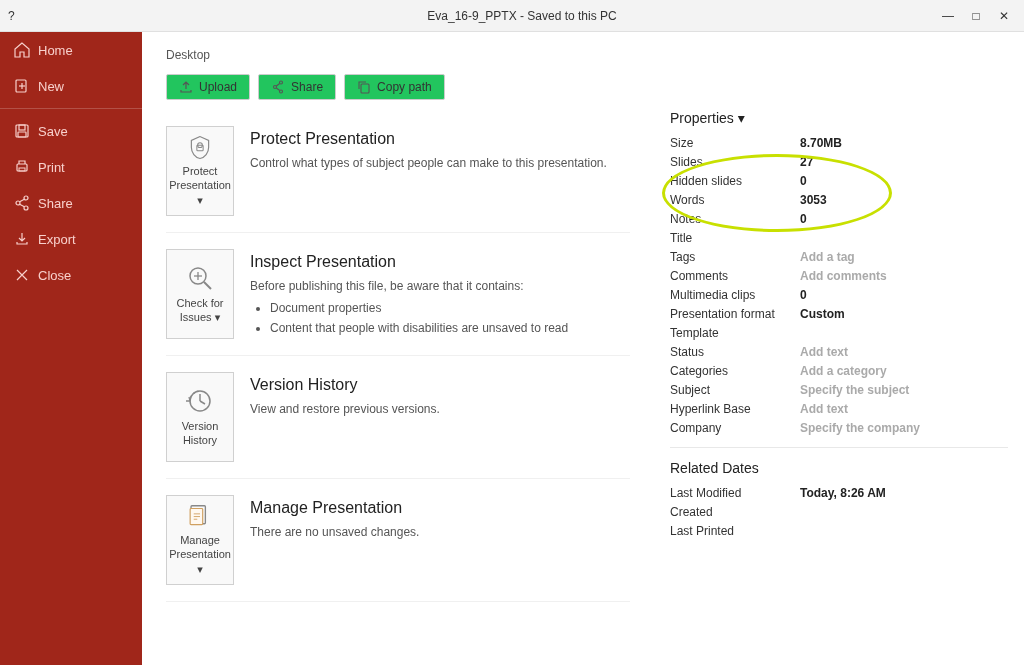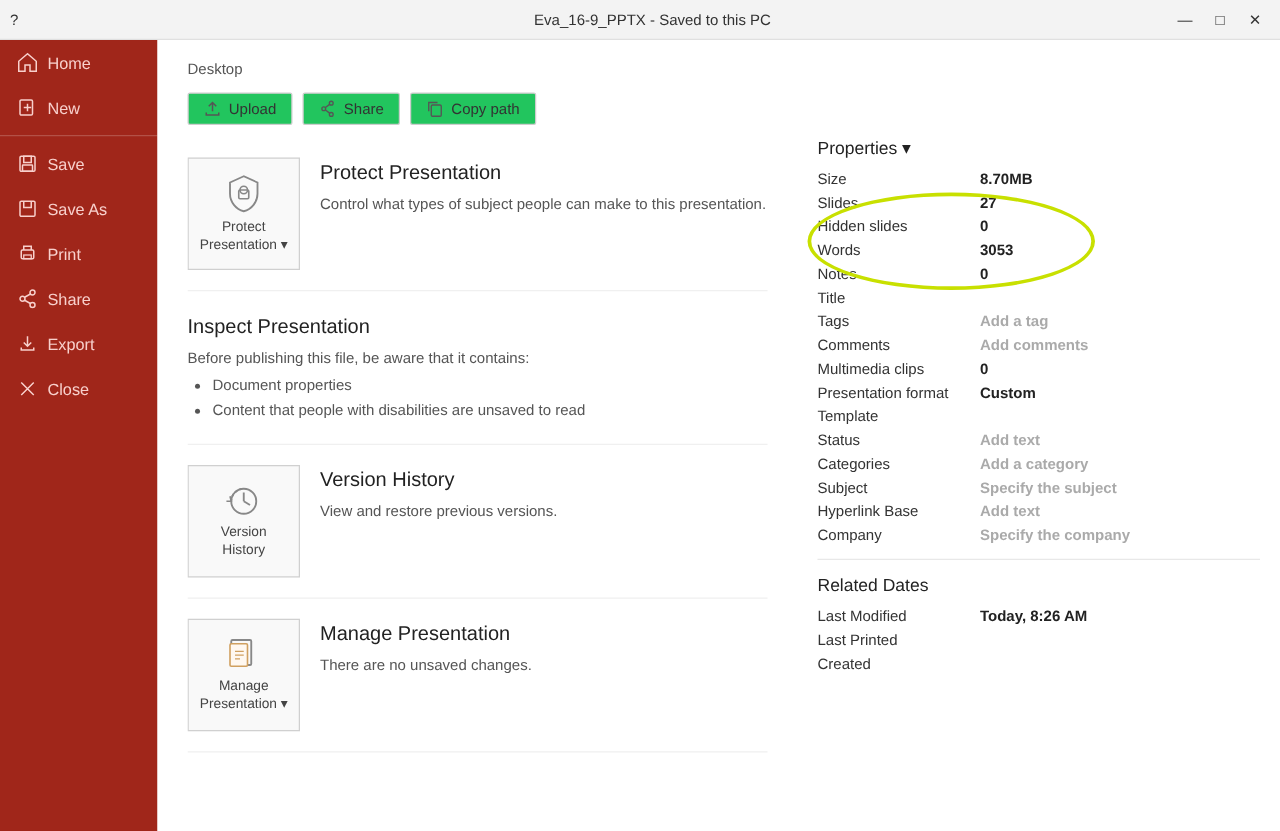--- a/index.html
+++ b/index.html
@@ -44,21 +44,21 @@
     }
 
     
     .app-body {
       display: flex;
       height: calc(665px - 32px);
     }
 
     
     .sidebar {
-      width: 126px;
+      width: 142px;
       background: #a0261a;
       display: flex;
       flex-direction: column;
       flex-shrink: 0;
     }
     .sidebar-item {
       padding: 10px 14px;
       color: #f8d0cc;
       cursor: pointer;
       font-size: 13px;
@@ -135,21 +135,21 @@
     }
 
     .info-card {
       display: flex;
       align-items: flex-start;
       padding: 16px 0;
       border-bottom: 1px solid #f0f0f0;
       gap: 16px;
     }
     .info-card-icon-box {
-      width: 90px;
+      width: 68px;
       height: 90px;
       border: 1px solid #d0d0d0;
       background: #f9f9f9;
       display: flex;
       flex-direction: column;
       align-items: center;
       justify-content: center;
       flex-shrink: 0;
       cursor: pointer;
       font-size: 11px;
@@ -251,27 +251,20 @@
       <span>New</span>
     </div>
     <div class="sidebar-divider"></div>
     <div class="sidebar-item">
       <svg width="16" height="16" viewBox="0 0 16 16" fill="none">
         <rect x="2" y="2" width="12" height="12" rx="1" stroke="#f8d0cc" stroke-width="1.2"></rect>
         <rect x="5" y="2" width="6" height="5" stroke="#f8d0cc" stroke-width="1.2"></rect>
         <rect x="4" y="9" width="8" height="5" rx="0.5" stroke="#f8d0cc" stroke-width="1.2"></rect>
       </svg>
       <span>Save</span>
-    </div>
-    <div class="sidebar-item">
-      <svg width="16" height="16" viewBox="0 0 16 16" fill="none">
-        <rect x="2" y="2" width="12" height="12" rx="1" stroke="#f8d0cc" stroke-width="1.2"></rect>
-        <path d="M5 2v5h6V2" stroke="#f8d0cc" stroke-width="1.2"></path>
-      </svg>
-      <span>Save As</span>
     </div>
     <div class="sidebar-item">
       <svg width="16" height="16" viewBox="0 0 16 16" fill="none">
         <rect x="3" y="5" width="10" height="7" rx="1" stroke="#f8d0cc" stroke-width="1.2"></rect>
         <path d="M5 5V2h6v3" stroke="#f8d0cc" stroke-width="1.2"></path>
         <rect x="5" y="9" width="6" height="3" stroke="#f8d0cc" stroke-width="1"></rect>
       </svg>
       <span>Print</span>
     </div>
     <div class="sidebar-item">
@@ -345,20 +338,30 @@
             <span style="white-space:pre-line;line-height:1.3;">Protect
 Presentation ▾</span>
           </div>
           <div class="info-card-content">
             <div class="info-card-title">Protect Presentation</div>
             <div class="info-card-desc">Control what types of subject people can make to this presentation.</div>
           </div>
         </div>
 
         <div class="info-card">
+          <div class="info-card-icon-box">
+            <svg width="28" height="28" viewBox="0 0 28 28" fill="none">
+              <circle cx="12" cy="12" r="8" stroke="#888" stroke-width="1.5" fill="none"></circle>
+              <line x1="18" y1="18" x2="25" y2="25" stroke="#888" stroke-width="2"></line>
+              <line x1="8" y1="12" x2="16" y2="12" stroke="#888" stroke-width="1.3"></line>
+              <line x1="12" y1="8" x2="12" y2="16" stroke="#888" stroke-width="1.3"></line>
+            </svg>
+            <span style="white-space:pre-line;line-height:1.3;">Check for
+Issues ▾</span>
+          </div>
           <div class="info-card-content">
             <div class="info-card-title">Inspect Presentation</div>
             <div class="info-card-desc">
               <span>Before publishing this file, be aware that it contains:</span>
               <ul>
                 <li>Document properties</li>
                 <li>Content that people with disabilities are unsaved to read</li>
               </ul>
             </div>
           </div>
@@ -480,23 +483,23 @@
         </div>
 
         <div class="section-divider"></div>
 
         <div class="properties-header">Related Dates</div>
         <div class="prop-row">
           <span class="prop-label">Last Modified</span>
           <span class="prop-value">Today, 8:26 AM</span>
         </div>
         <div class="prop-row">
+          <span class="prop-label">Created</span>
+          <span class="prop-value muted"></span>
+        </div>
+        <div class="prop-row">
           <span class="prop-label">Last Printed</span>
           <span class="prop-value muted"></span>
         </div>
-        <div class="prop-row">
-          <span class="prop-label">Created</span>
-          <span class="prop-value muted"></span>
-        </div>
       </div>
     </div>
   </div>
 </div>
 
 </body></html>

